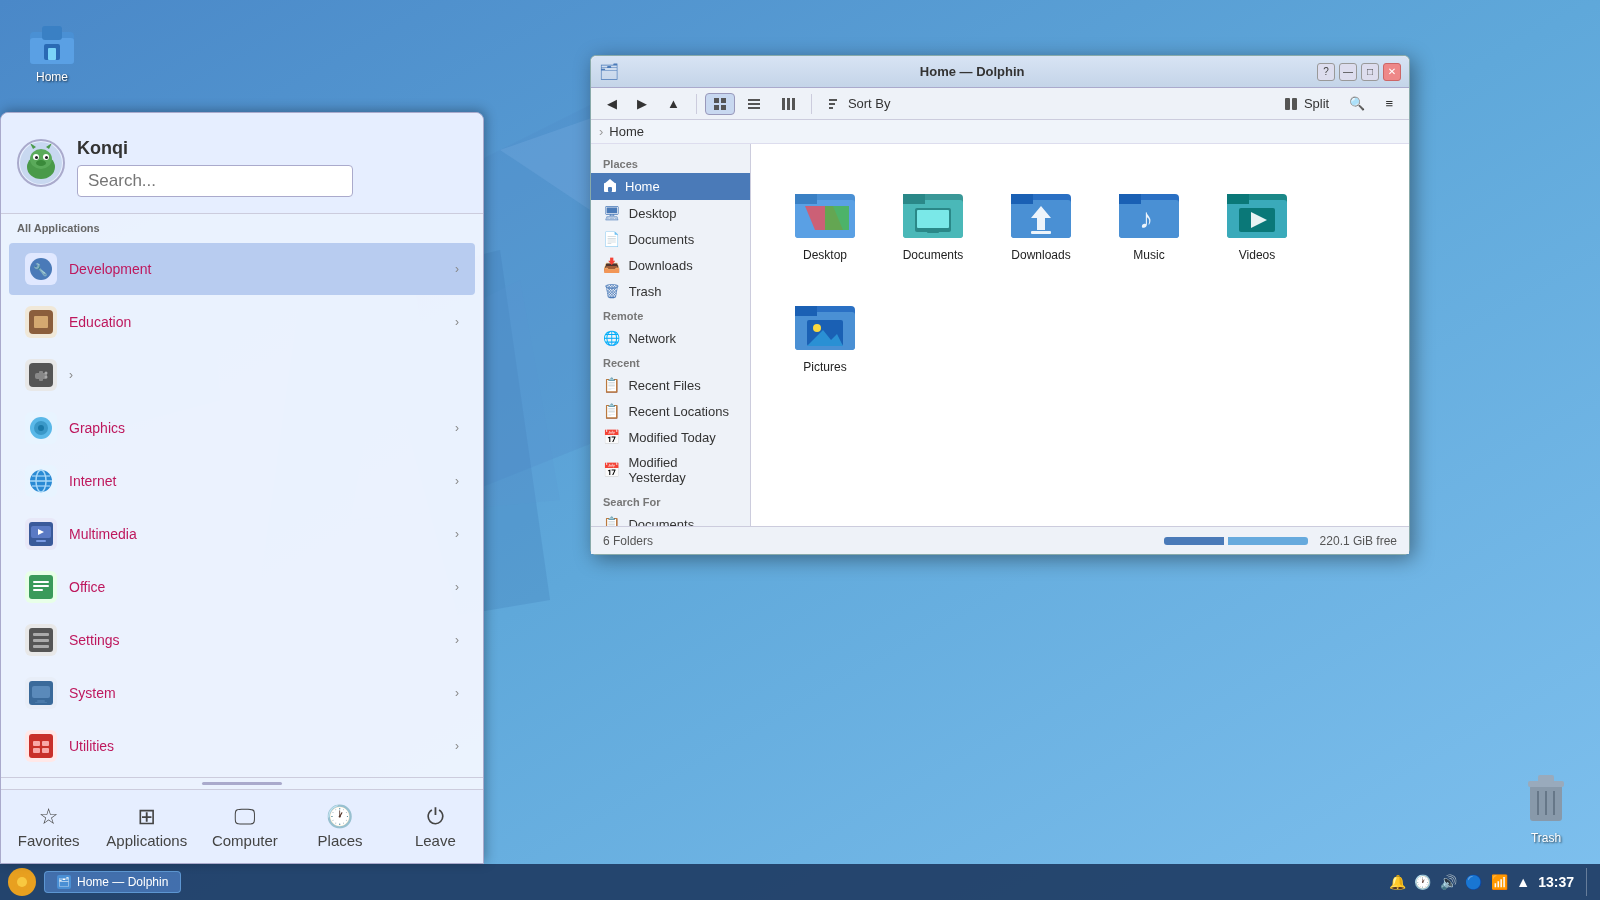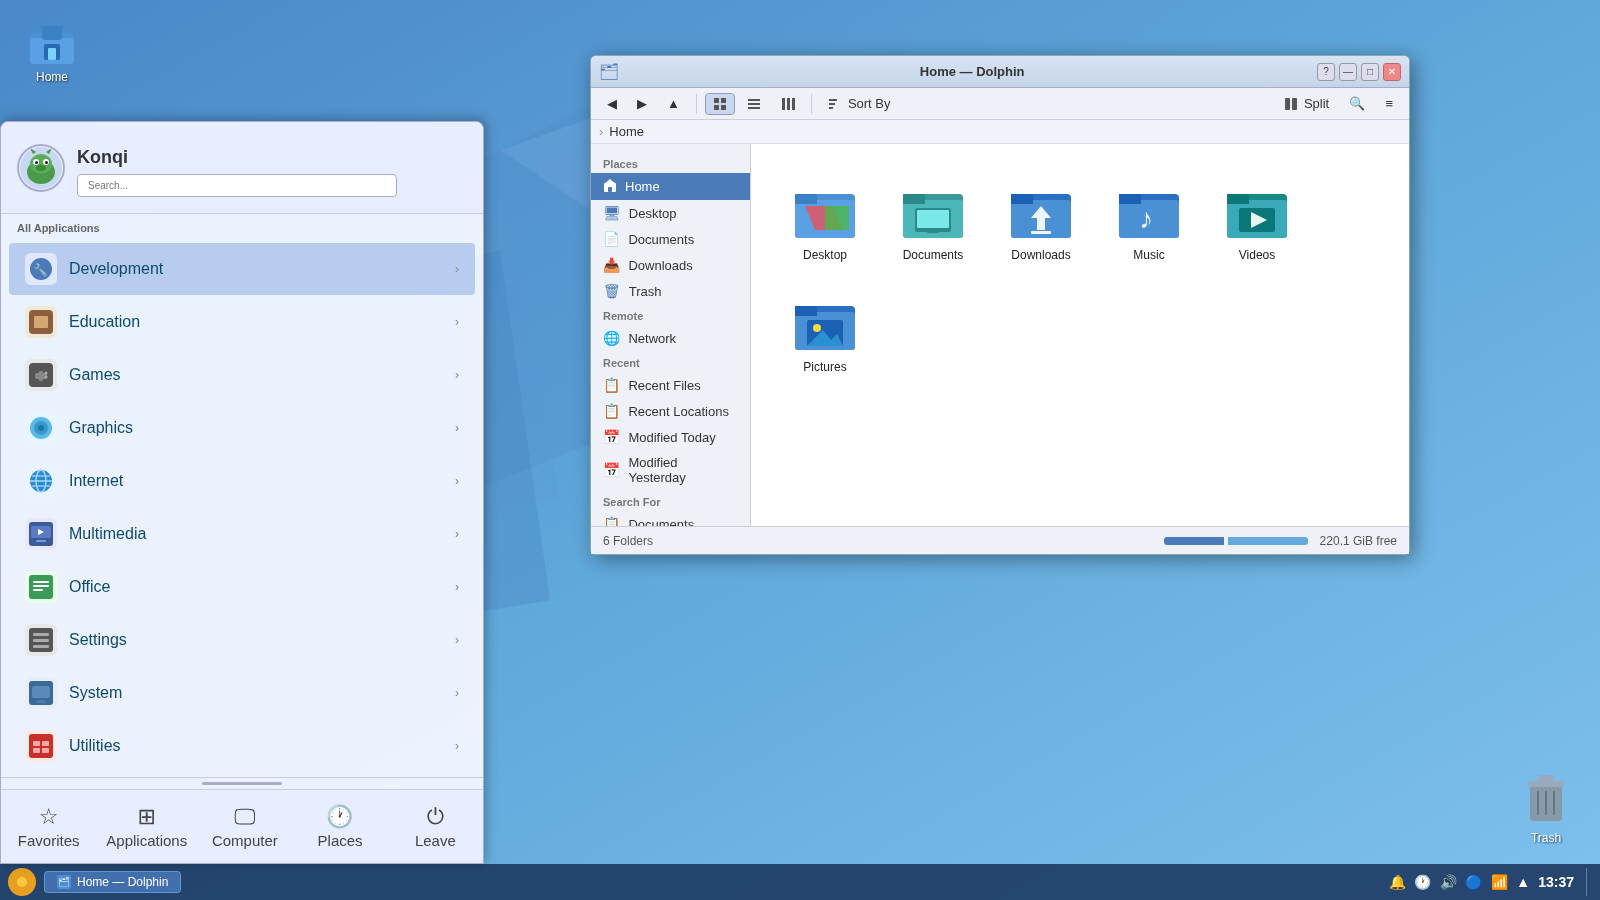--- a/index.html
+++ b/index.html
@@ -143,25 +143,25 @@
       overflow: hidden;
     }
     .app-menu-username {
       font-size: 18px;
       font-weight: bold;
       color: #333;
       margin-bottom: 6px;
       margin-top: 9px;
     }
     .app-menu-search {
-      width: 320px;
+      width: 276px;
       padding: 5px 10px;
       border: 1px solid #aac;
       border-radius: 4px;
-      font-size: 10px;
+      font-size: 17px;
       background: white;
       color: #8b5cf6;
     }
     .app-menu-section-label {
       font-size: 11px;
       color: #666;
       padding: 8px 16px 4px;
       font-weight: bold;
     }
     .app-menu-items {
@@ -187,22 +187,22 @@
       width: 32px;
       height: 32px;
       margin-right: 12px;
       display: flex;
       align-items: center;
       justify-content: center;
       font-size: 20px;
       border-radius: 6px;
     }
     .app-menu-item-label {
-      font-size: 16px;
-      color: #0c4a6e;
+      font-size: 14px;
+      color: #be185d;
       flex: 1;
     }
     .app-menu-item-arrow {
       font-size: 12px;
       color: #888;
     }
     .app-menu-footer {
       display: flex;
       border-top: 1px solid #ccd;
       padding: 8px 0;
@@ -513,21 +513,20 @@
     <div class="app-menu-item">
       <div class="app-menu-item-icon" style="background:#e8e8e8;">
         <svg width="24" height="24" viewBox="0 0 24 24" xmlns="http://www.w3.org/2000/svg">
           <rect width="24" height="24" rx="4" fill="#555"></rect>
           <rect x="6" y="10" width="12" height="6" rx="2" fill="#888"></rect>
           <rect x="10" y="8" width="4" height="10" rx="1" fill="#888"></rect>
           <circle cx="17" cy="10" r="1.5" fill="#aaa"></circle>
           <circle cx="17" cy="14" r="1.5" fill="#aaa"></circle>
         </svg>
       </div>
-      <span class="app-menu-item-label">Games</span>
       <span class="app-menu-item-arrow">›</span>
     </div>
 
     <div class="app-menu-item">
       <div class="app-menu-item-icon" style="background:#e8f4ff;">
         <svg width="24" height="24" viewBox="0 0 24 24" xmlns="http://www.w3.org/2000/svg">
           <circle cx="12" cy="12" r="11" fill="#5ab8e8"></circle>
           <circle cx="12" cy="12" r="7" fill="#3a98c8"></circle>
           <circle cx="12" cy="12" r="3" fill="#1a78a8"></circle>
         </svg>

